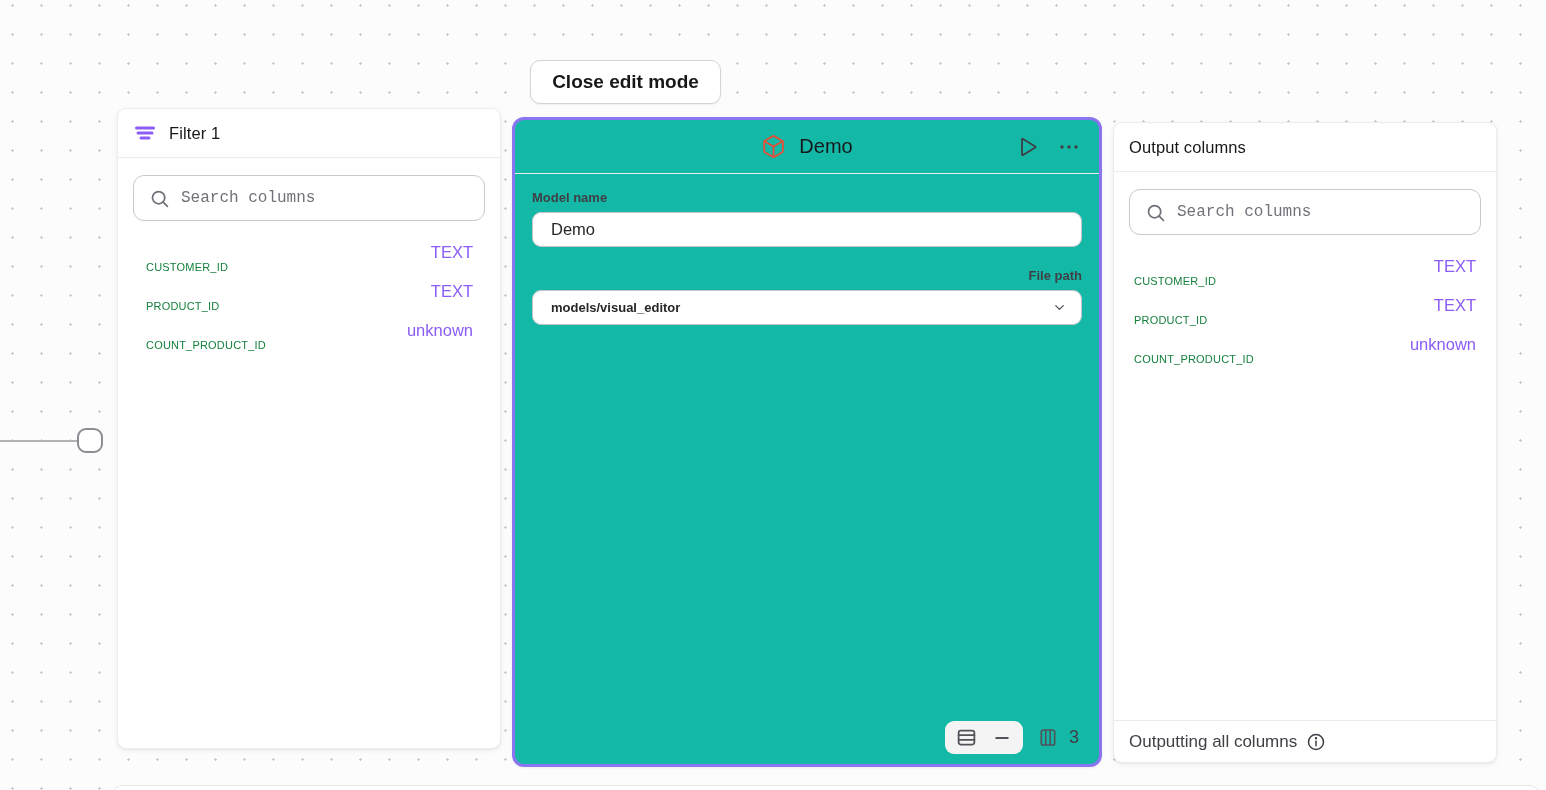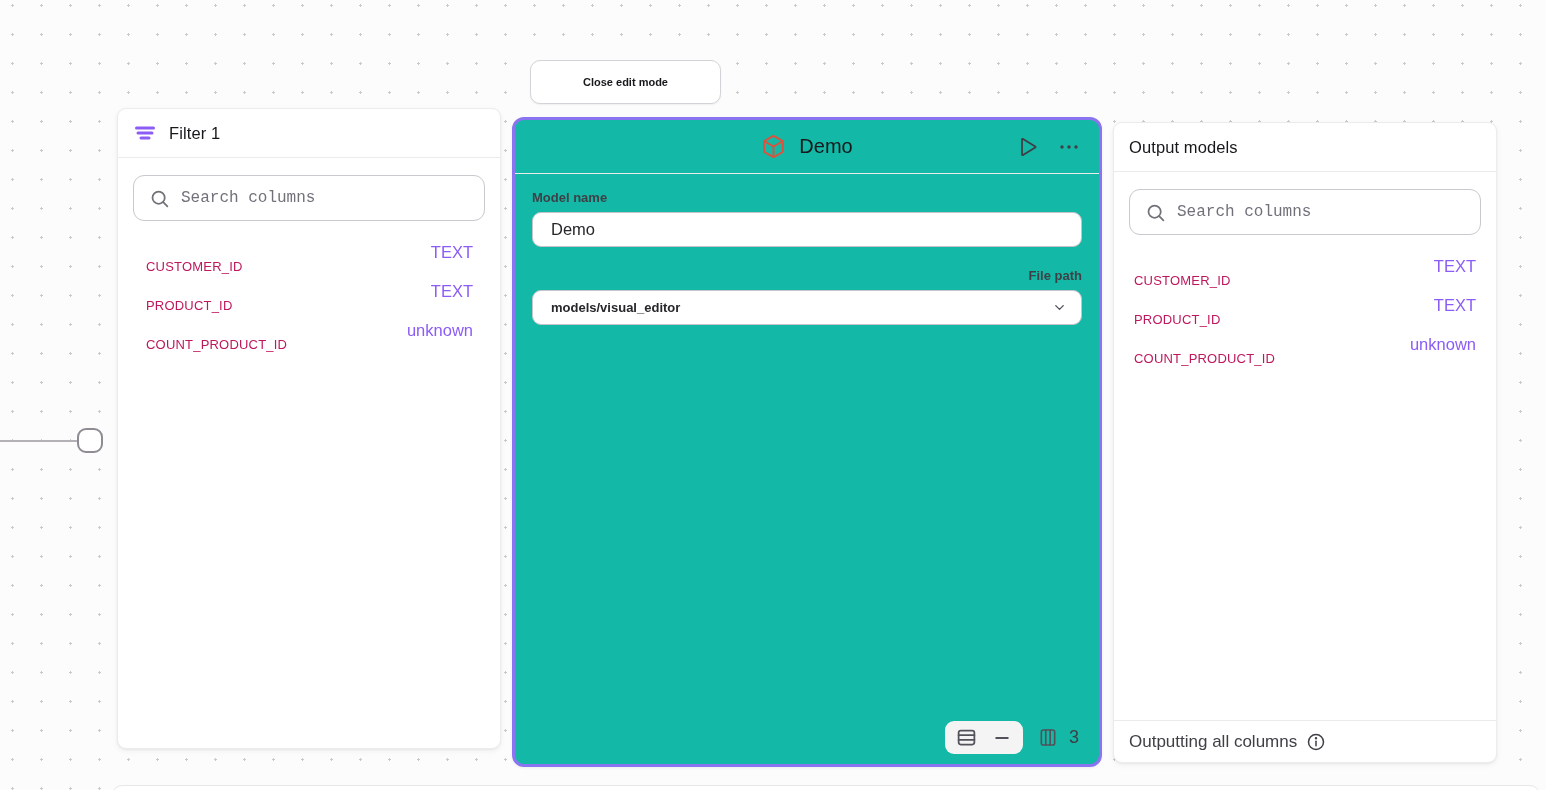--- a/index.html
+++ b/index.html
@@ -28,21 +28,21 @@
     border-bottom:1px solid #ebebed;
     padding:0 16px;
     gap:13px;
   }
   .panel-title { font-size:16.5px; font-weight:500; color:#18181b; letter-spacing:.1px; }
 
   
   .close-btn {
     position:absolute; left:530px; top:60px; width:191px; height:44px;
     background:#fff; border:1px solid #d4d4d8; border-radius:10px;
-    font-family:inherit; font-size:11px; font-weight:700; color:#18181b;
+    font-family:inherit; font-size:19px; font-weight:700; color:#18181b;
     box-shadow:0 1px 2px rgba(16,16,20,.06);
     cursor:pointer;
   }
 
   
   .edge-line { position:absolute; left:0; top:440px; width:78px; height:2px; background:#b3b1b6; }
   .edge-handle {
     position:absolute; left:77px; top:428px; width:26px; height:25px;
     background:#fff; border:2.5px solid #8e8b92; border-radius:9px;
   }
@@ -60,21 +60,21 @@
   }
   .search-box input::placeholder { color:#71717a; }
 
   
   .col-rows { display:flex; flex-direction:column; }
   .col-row {
     height:39px; display:flex; align-items:center; justify-content:space-between;
   }
   .pad-wide { padding:0 27px 0 28px; }
   .pad-narrow { padding:0 20px 0 20px; }
-  .col-name { font-size:13px; color:#be185d; letter-spacing:.2px;margin-top:28px; }
+  .col-name { font-size:11px; color:#15803d; letter-spacing:.2px;margin-top:28px; }
   .col-type { font-size:16.5px; color:#8b5cf6; }
 
   
   #filter-panel { left:117px; top:108px; width:384px; height:641px; }
 
   
   #model-panel {
     left:512px; top:117px; width:590px; height:650px;
     background:#14b8a6; position:absolute;
     border:3px solid var(--accent, #8b74f0); border-radius:12px;
@@ -251,21 +251,21 @@
             <line x1="14.6" y1="3" x2="14.6" y2="21"></line>
         </svg>
       </span>
       <span class="col-count">3</span>
     </div>
   </div>
 </div>
 
 <div class="panel" id="output-panel">
   <div class="panel-header">
-    <span class="panel-title">Output models</span>
+    <span class="panel-title">Output columns</span>
   </div>
 
   <div class="search-box">
     <span class="ic-gray">
       <svg width="21" height="21" viewBox="0 0 24 24" fill="none" stroke="currentColor" stroke-width="2" stroke-linecap="round">
         <circle cx="11" cy="11" r="7"></circle>
           <line x1="16.5" y1="16.5" x2="21" y2="21"></line>
       </svg>
     </span>
     <input type="text" placeholder="Search columns" style="">

